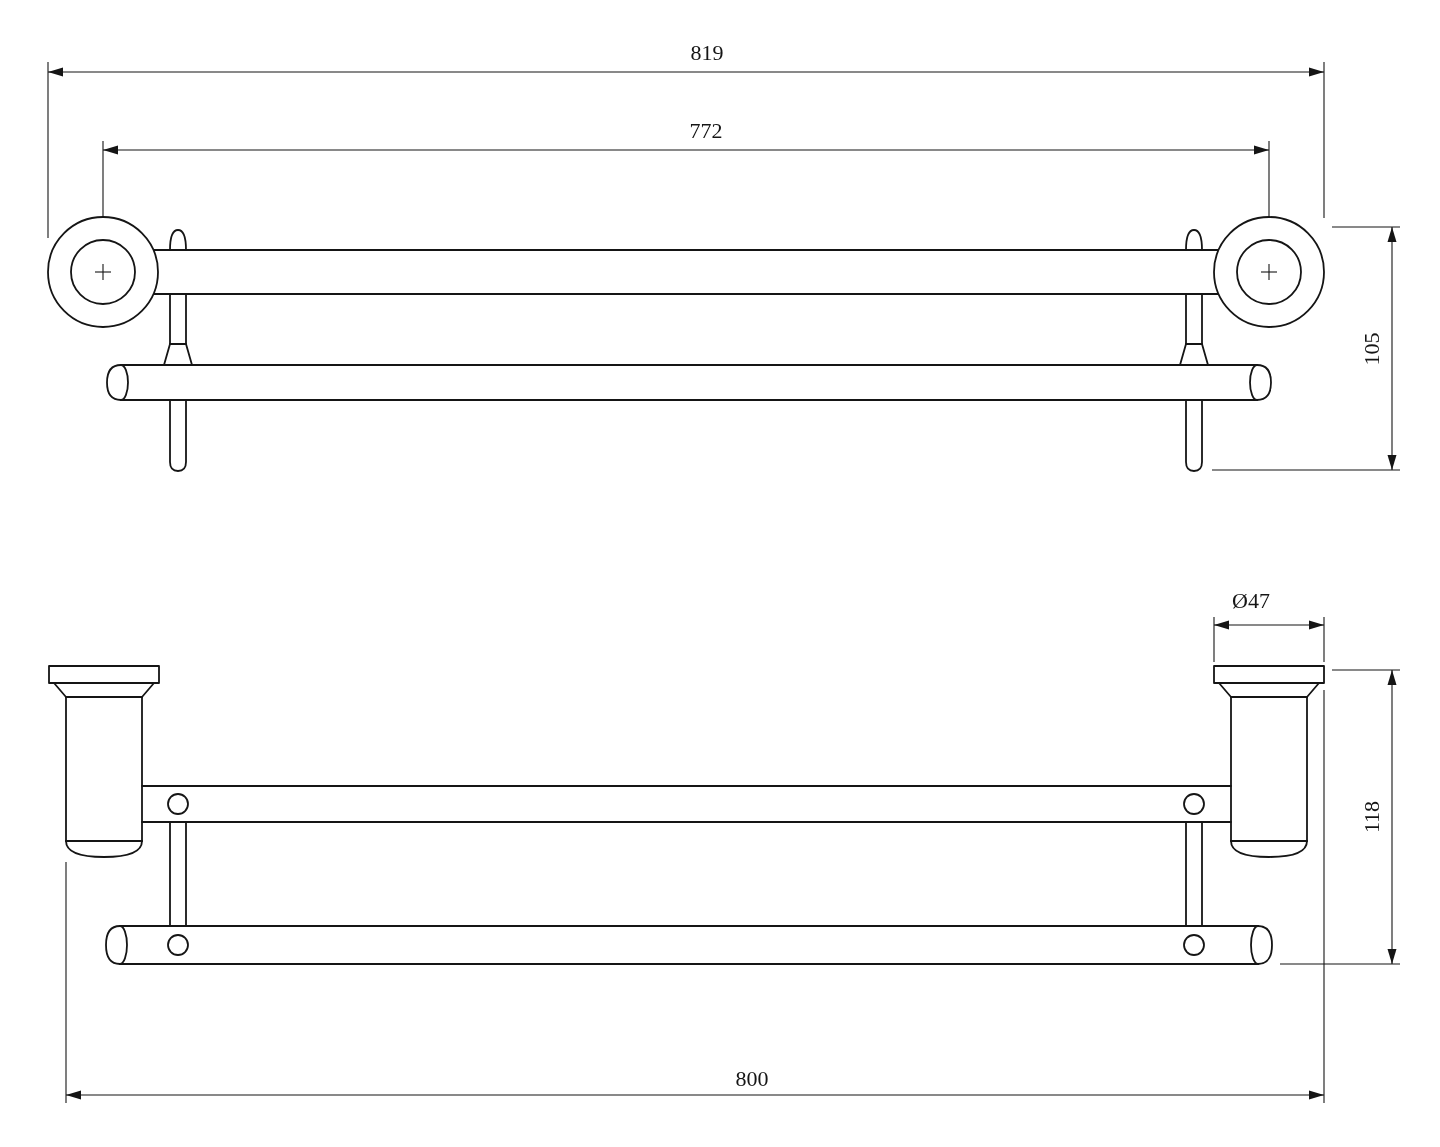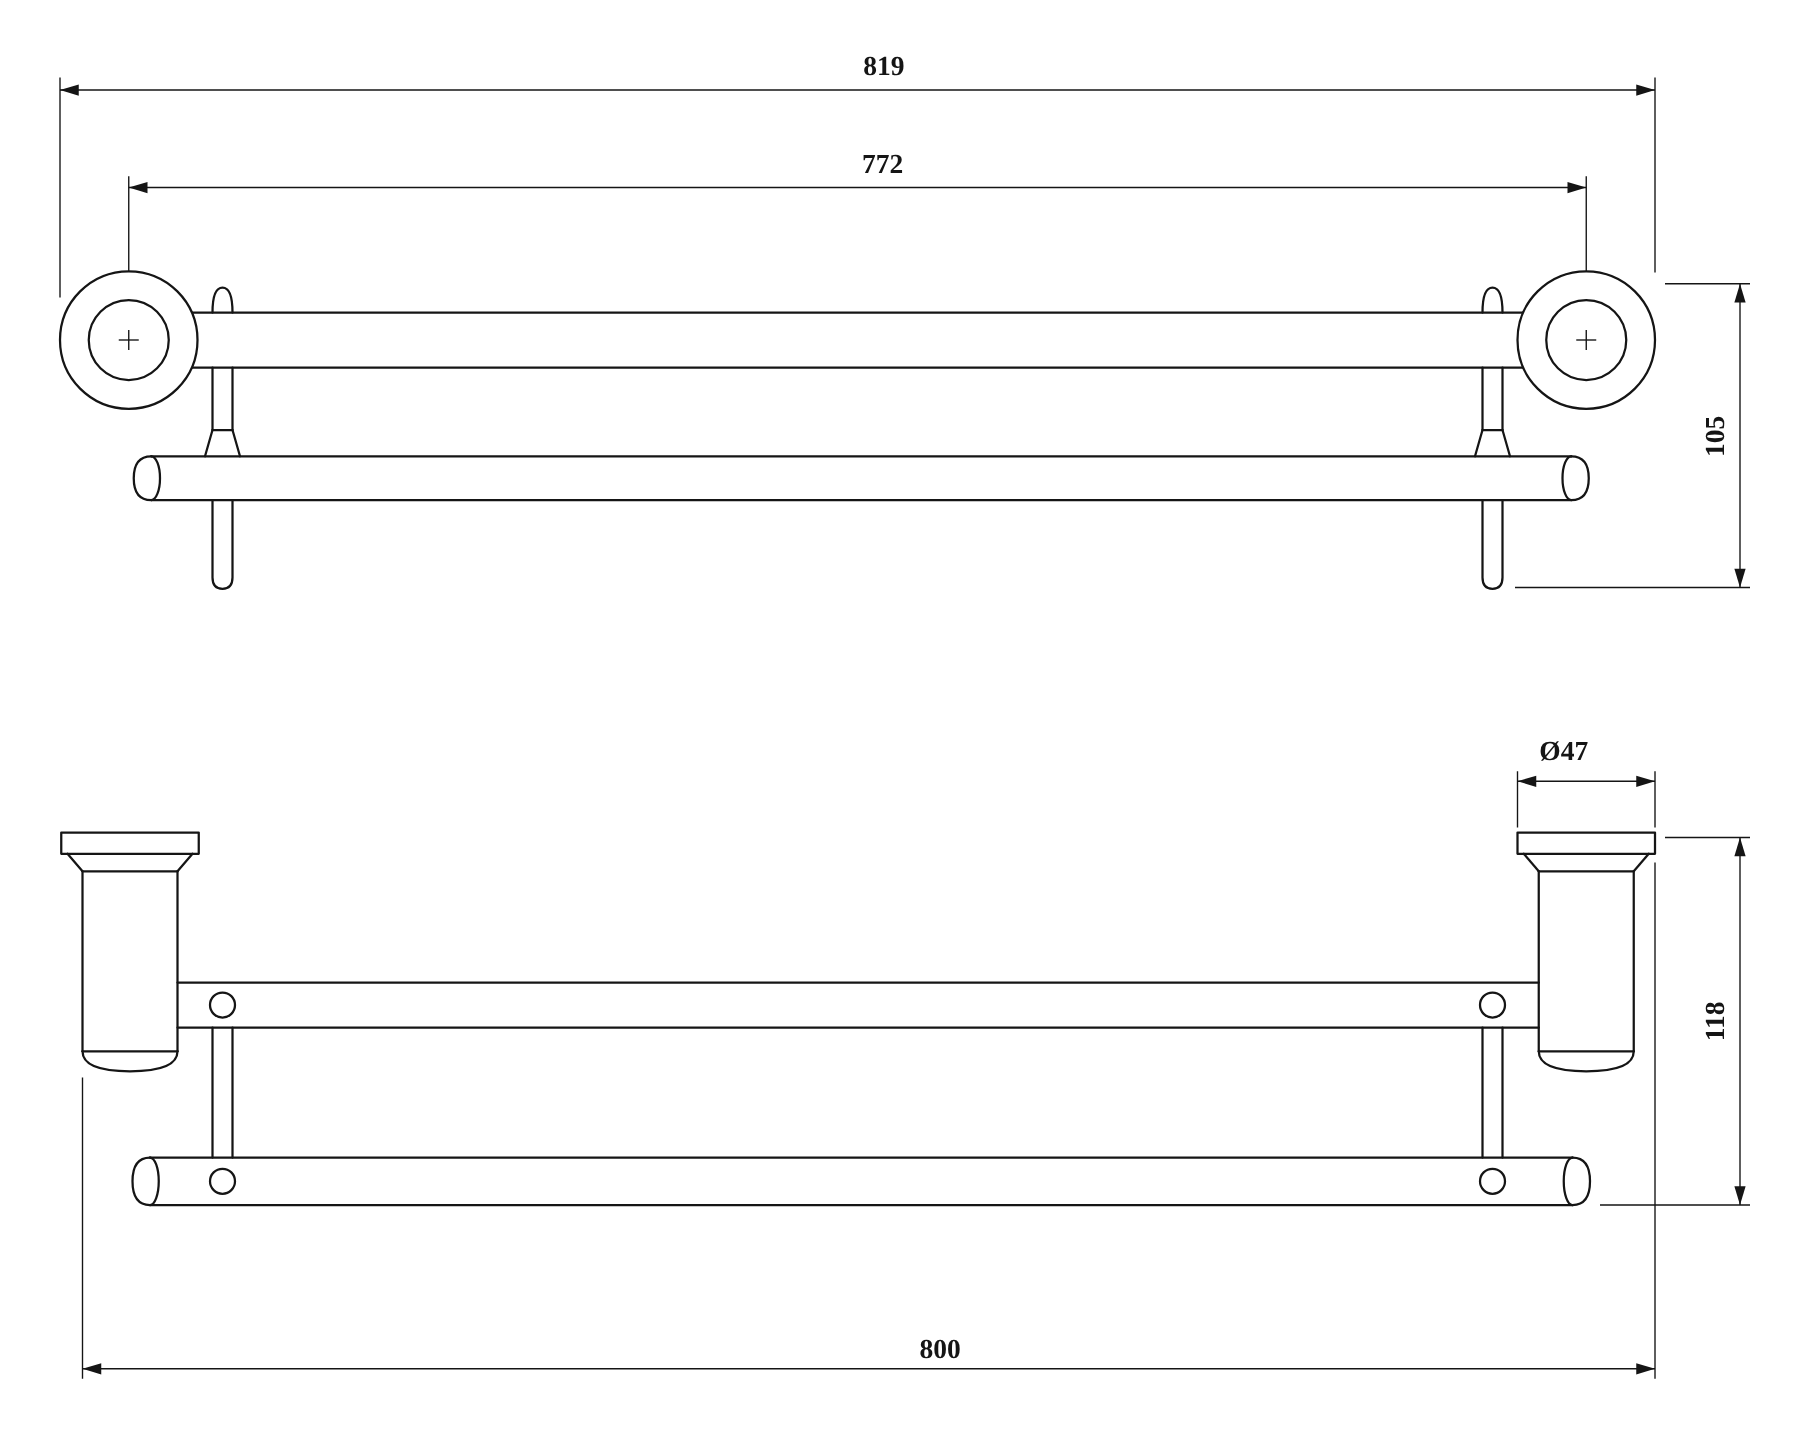--- a/index.html
+++ b/index.html
@@ -1,16 +1,16 @@
 <!DOCTYPE html>
 <html><head>
 <meta charset="utf-8">
 <style>
   html,body{margin:0;padding:0;background:#ffffff;}
-  .stage{position:relative;width:1440px;height:1147px;background:#ffffff;overflow:hidden;font-weight:bold;}
+  .stage{position:relative;width:1440px;height:1147px;background:#ffffff;overflow:hidden;}
   svg{display:block;}
   .pl{stroke:#151515;stroke-width:1.8;fill:none;stroke-linecap:round;stroke-linejoin:round;}
   .plw{stroke:#151515;stroke-width:1.8;fill:#ffffff;stroke-linejoin:round;}
   .dl{stroke:#151515;stroke-width:1.1;fill:none;stroke-linecap:butt;}
   .ar{fill:#151515;stroke:none;}
   text{font-family:"Liberation Serif","DejaVu Serif",serif;font-size:22px;fill:#151515;}
 </style>
 </head>
 <body>
 

